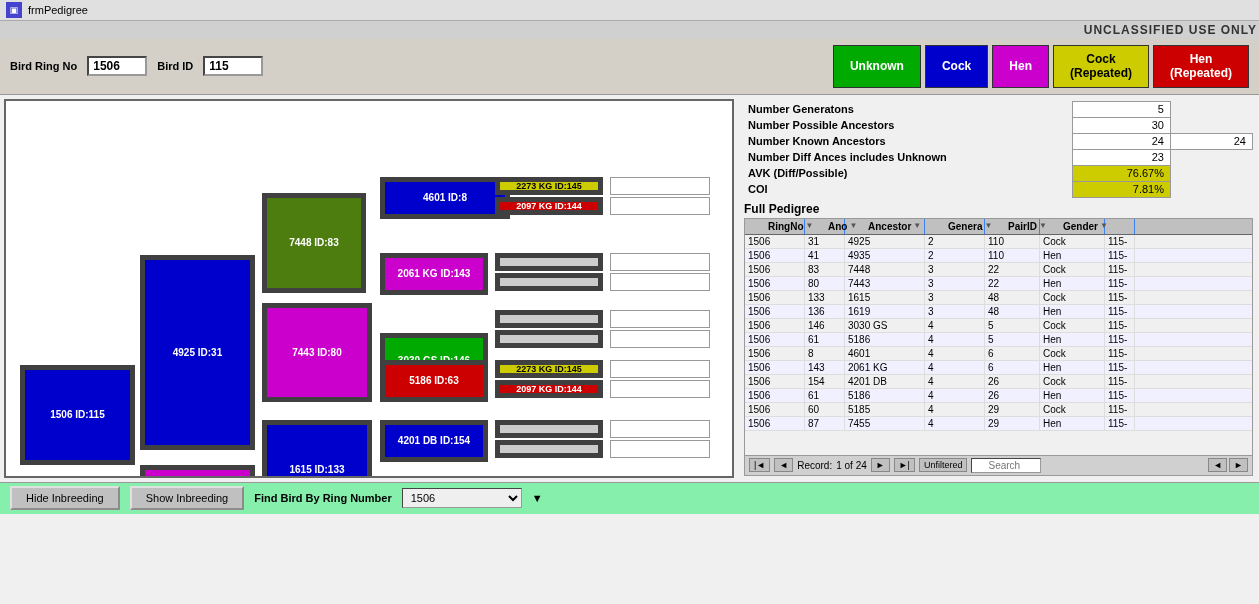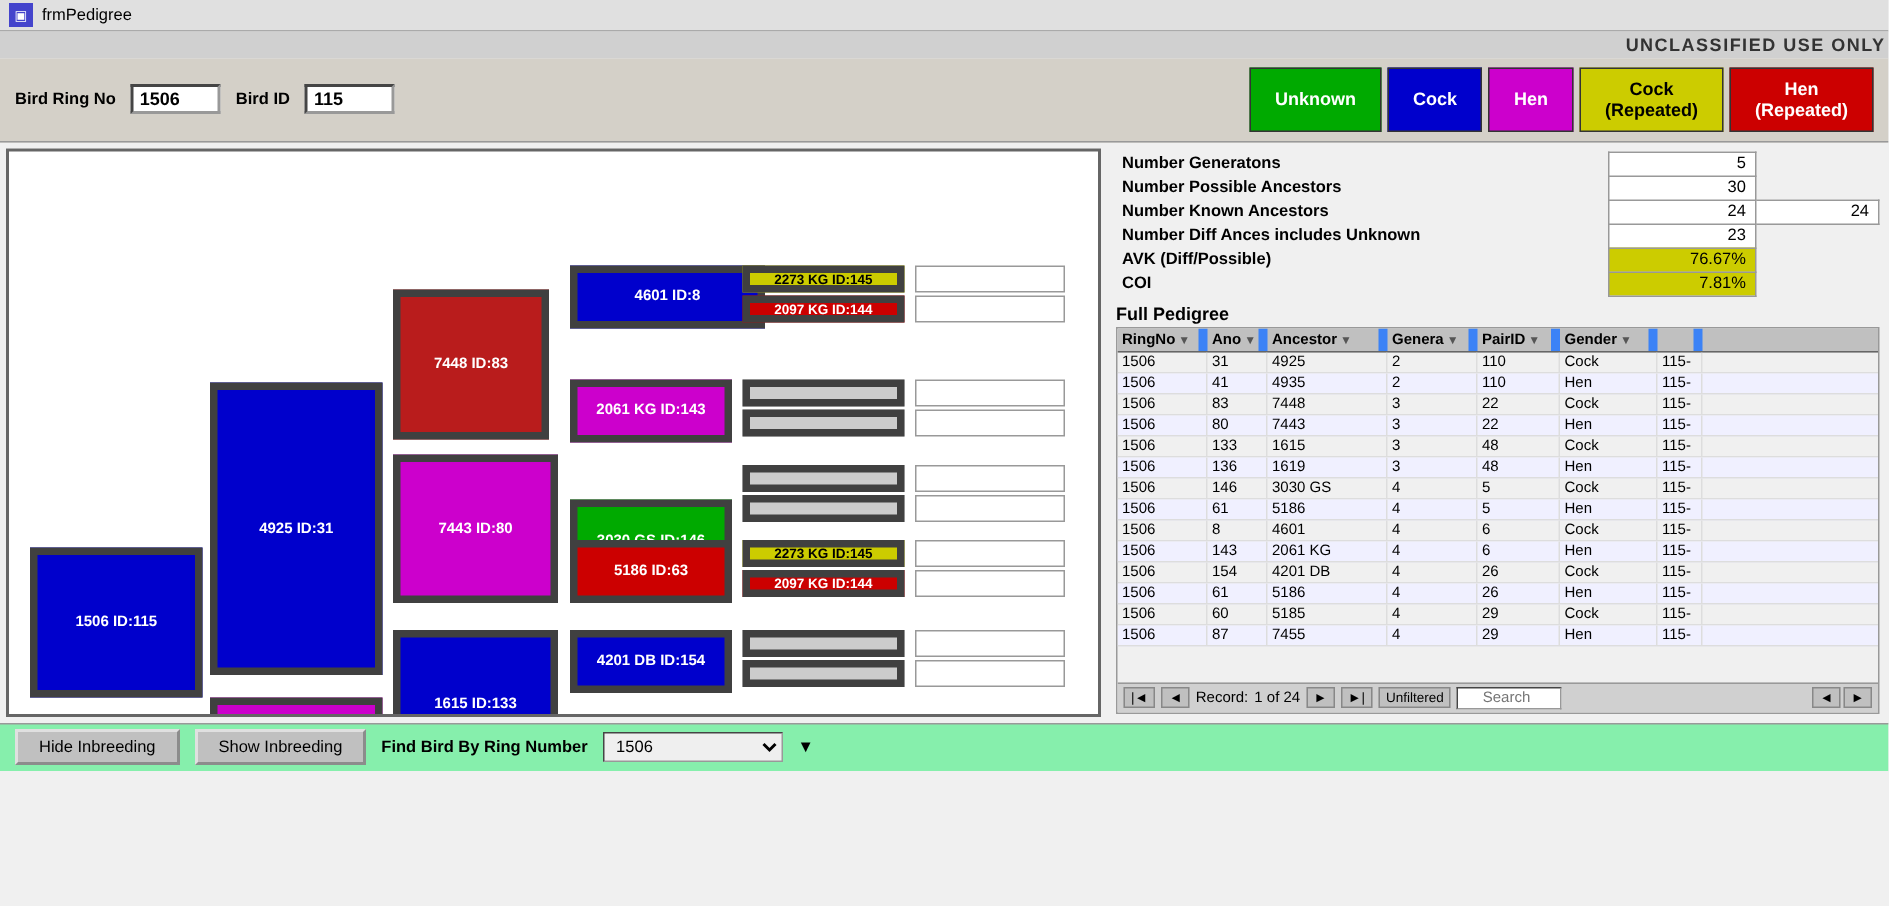--- a/index.html
+++ b/index.html
@@ -152,26 +152,26 @@
     }
     
     .grid-header {
       display: grid;
       grid-template-columns: 60px 40px 80px 60px 55px 65px 30px;
       background: #c0c0c0;
       border-bottom: 1px solid #666;
     }
     .grid-header .col-head {
       padding: 2px 3px;
-      border-right: 6px solid #3b82f6;
+      border-right: 1px solid #3b82f6;
       font-weight: bold;
       font-size: 10px;
       display: flex;
-      align-items: center;
       gap: 2px;
+      margin-left: 20px;
     }
     .col-sort { font-size: 8px; color: #555; }
     
     .grid-body {
       overflow-y: auto;
       height: 220px;
     }
     
     .grid-row {
       display: grid;
@@ -272,21 +272,21 @@
   </div>
 </div>
 
 <div class="content-area">
 
   <div class="pedigree-panel">
     <div class="ped-tree" id="ped-tree">
     <div class="bird-box" style="left: 10px; top: 260px; width: 115px; height: 100px; background: rgb(0, 0, 204); color: white; font-size: 10px;">1506 ID:115</div>
         <div class="bird-box" style="left: 130px; top: 150px; width: 115px; height: 195px; background: rgb(0, 0, 204); color: white; font-size: 10px;">4925 ID:31</div>
         <div class="bird-box" style="left: 130px; top: 360px; width: 115px; height: 150px; background: rgb(204, 0, 204); color: white; font-size: 10px;">4935 ID:41</div>
-        <div class="bird-box" style="left: 252px; top: 88px; width: 104px; height: 100px; background: #b91c1c; color: white; font-size: 10px;">7448 ID:83</div>
+        <div class="bird-box" style="left: 252px; top: 88px; width: 104px; height: 100px; background: #4d7c0f; color: white; font-size: 10px;">7448 ID:83</div>
         <div class="bird-box" style="left: 252px; top: 198px; width: 110px; height: 99px; background: rgb(204, 0, 204); color: white; font-size: 10px;">7443 ID:80</div>
         <div class="bird-box" style="left: 252px; top: 315px; width: 110px; height: 100px; background: rgb(0, 0, 204); color: white; font-size: 10px;">1615 ID:133</div>
         <div class="bird-box" style="left: 370px; top: 72px; width: 130px; height: 42px; background: rgb(0, 0, 204); color: white; font-size: 10px;">4601 ID:8</div>
         <div class="bird-box" style="left: 370px; top: 148px; width: 108px; height: 42px; background: rgb(204, 0, 204); color: white; font-size: 10px;">2061 KG ID:143</div>
         <div class="bird-box" style="left: 370px; top: 205px; width: 108px; height: 56px; background: rgb(0, 170, 0); color: white; font-size: 10px; margin-top: 23px;">3030 GS ID:146</div>
         <div class="bird-box" style="left: 370px; top: 255px; width: 108px; height: 42px; background: rgb(204, 0, 0); color: white; font-size: 10px;">5186 ID:63</div>
         <div class="bird-box" style="left: 370px; top: 315px; width: 108px; height: 42px; background: rgb(0, 0, 204); color: white; font-size: 10px;">4201 DB ID:154</div>
         <div class="bird-box" style="left: 485px; top: 72px; width: 108px; height: 18px; background: rgb(204, 204, 0); color: rgb(0, 0, 0); font-size: 9px;">2273 KG ID:145</div>
         <div class="bird-box" style="left: 485px; top: 92px; width: 108px; height: 18px; background: rgb(204, 0, 0); color: white; font-size: 9px;">2097 KG ID:144</div>
         <div class="bird-box" style="left: 485px; top: 148px; width: 108px; height: 18px; background: rgb(204, 204, 204); color: rgb(0, 0, 0); font-size: 9px;"></div>

